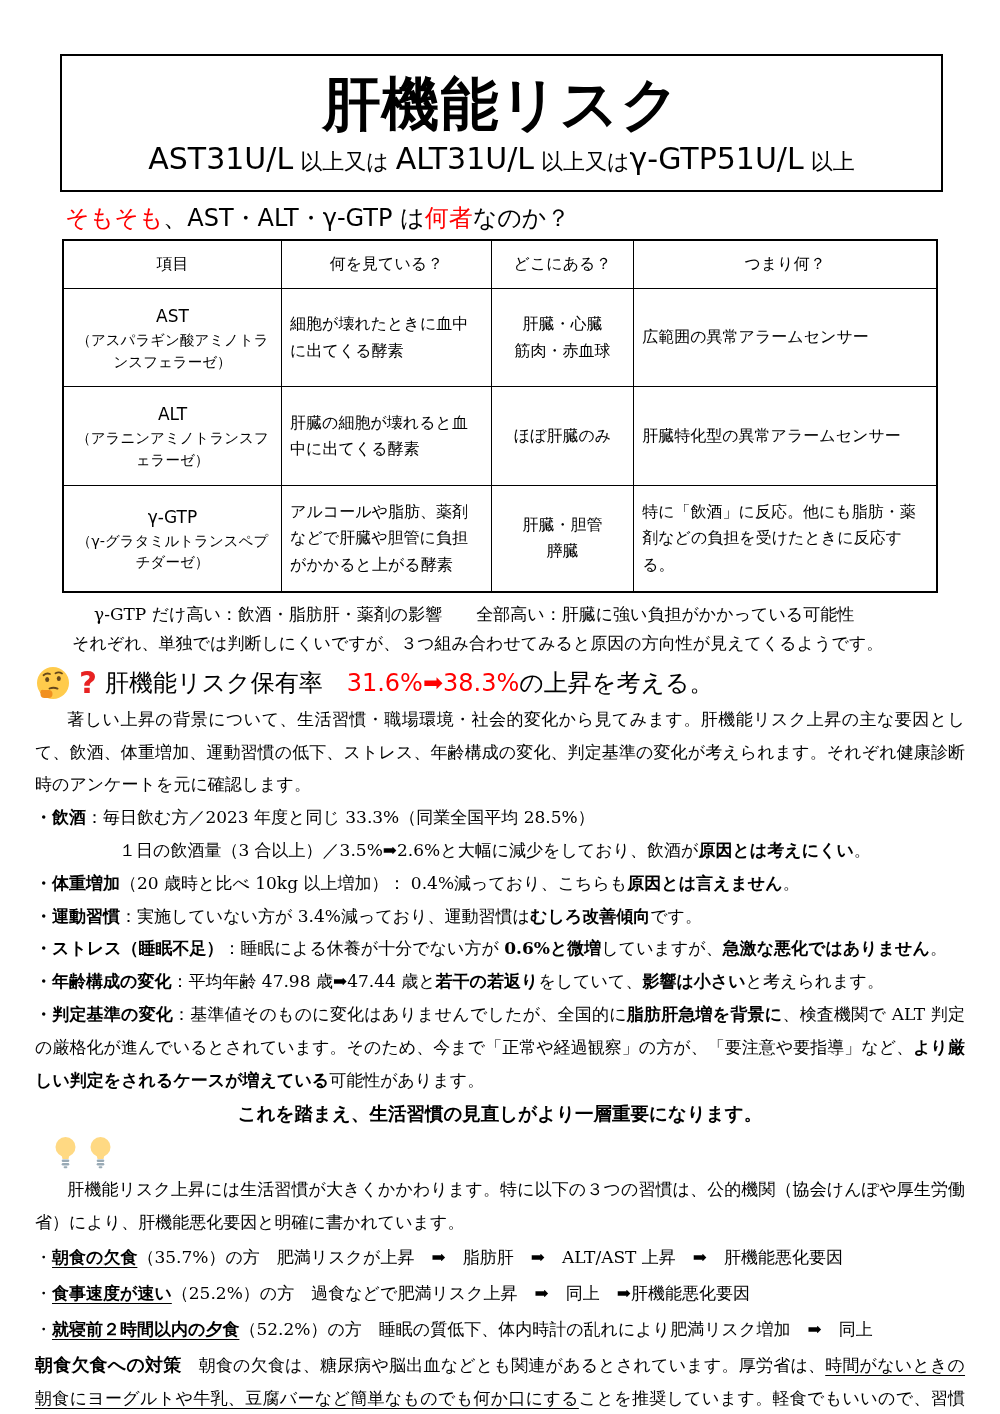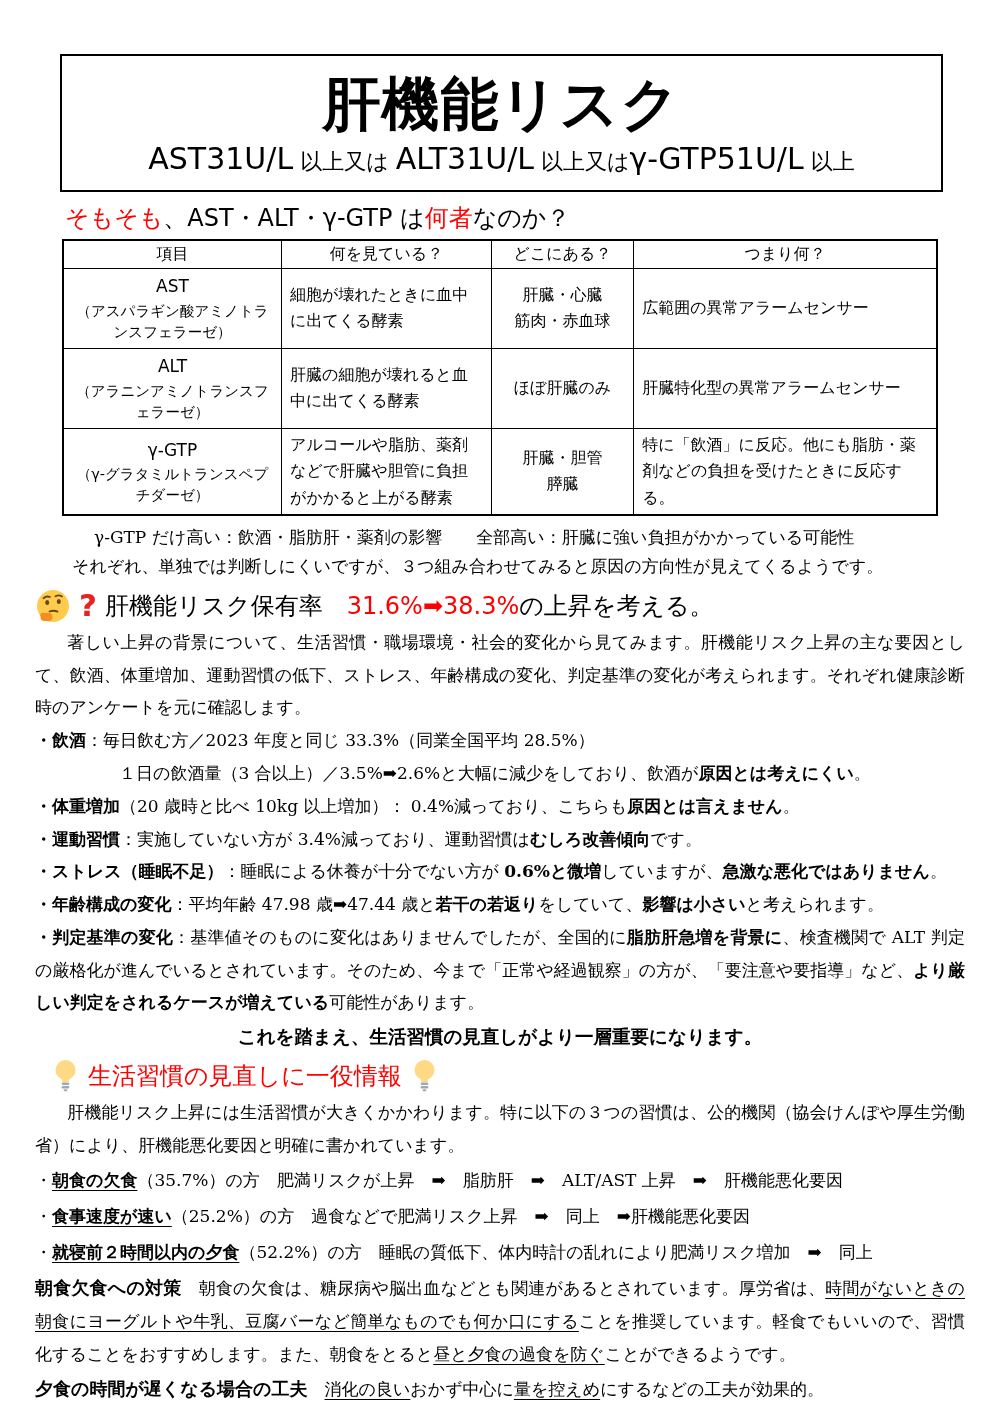--- a/index.html
+++ b/index.html
@@ -16,21 +16,21 @@
   
   .sec-heading { font-family:"DejaVu Sans", sans-serif; font-size:24px; line-height:1.2; margin:2px 0 6px 30px; }
   .risk-heading { display:flex; align-items:center; gap:8px; margin:6px 0 2px 0; font-family:"DejaVu Sans", sans-serif; font-size:24px; }
   .tips-heading { display:flex; align-items:center; gap:10px; margin:10px 0 4px 18px; font-family:"DejaVu Sans", sans-serif; font-size:24px; }
   .tips-title { color:#ff0000; }
   .qmark { color:#e72222; font-family:"DejaVu Sans", sans-serif; font-weight:900; font-size:31px; line-height:1; }
 
   
   table.enzyme { border-collapse:collapse; width:876px; margin-left:27px; table-layout:fixed;
                  font-family:"DejaVu Sans", sans-serif; font-size:16px; border:2px solid #000; }
-  table.enzyme th, table.enzyme td { border:1.5px solid #000; padding:3px 8px; vertical-align:middle; }
+  table.enzyme th, table.enzyme td { border:1.5px solid #000; padding:13px 8px; vertical-align:middle; }
   table.enzyme th { font-weight:400; height:27px; text-align:center; }
   table.enzyme td { height:80px; line-height:1.65; }
   .c-name { text-align:center; }
   .c-name .abbr { font-weight:400; font-size:17px; }
   .c-name .sub { font-size:14.5px; line-height:1.5; }
   .c-what { text-align:left; }
   .c-where { text-align:center; white-space:pre-line; }
   .c-mean { text-align:left; }
 
   
@@ -149,21 +149,20 @@
   <div class="tips-heading">
     <span class="icon">
       <svg width="25" height="33" viewBox="0 0 25 33" aria-hidden="true">
         <circle cx="12.5" cy="11" r="10" fill="#FFD983"></circle>
         <path d="M8.5 19 L16.5 19 L15.5 23 L9.5 23 Z" fill="#FFD983"></path>
         <rect x="8.7" y="23.5" width="7.6" height="2.6" rx="1.3" fill="#99AAB5"></rect>
         <rect x="8.7" y="27" width="7.6" height="2.6" rx="1.3" fill="#99AAB5"></rect>
         <rect x="10.6" y="30.2" width="3.8" height="2" rx="1" fill="#99AAB5"></rect>
       </svg>
     </span>
-    <span class="tips-title">生活習慣の見直しに一役情報</span>
     <span class="icon">
       <svg width="25" height="33" viewBox="0 0 25 33" aria-hidden="true">
         <circle cx="12.5" cy="11" r="10" fill="#FFD983"></circle>
         <path d="M8.5 19 L16.5 19 L15.5 23 L9.5 23 Z" fill="#FFD983"></path>
         <rect x="8.7" y="23.5" width="7.6" height="2.6" rx="1.3" fill="#99AAB5"></rect>
         <rect x="8.7" y="27" width="7.6" height="2.6" rx="1.3" fill="#99AAB5"></rect>
         <rect x="10.6" y="30.2" width="3.8" height="2" rx="1" fill="#99AAB5"></rect>
       </svg>
     </span>
   </div>

